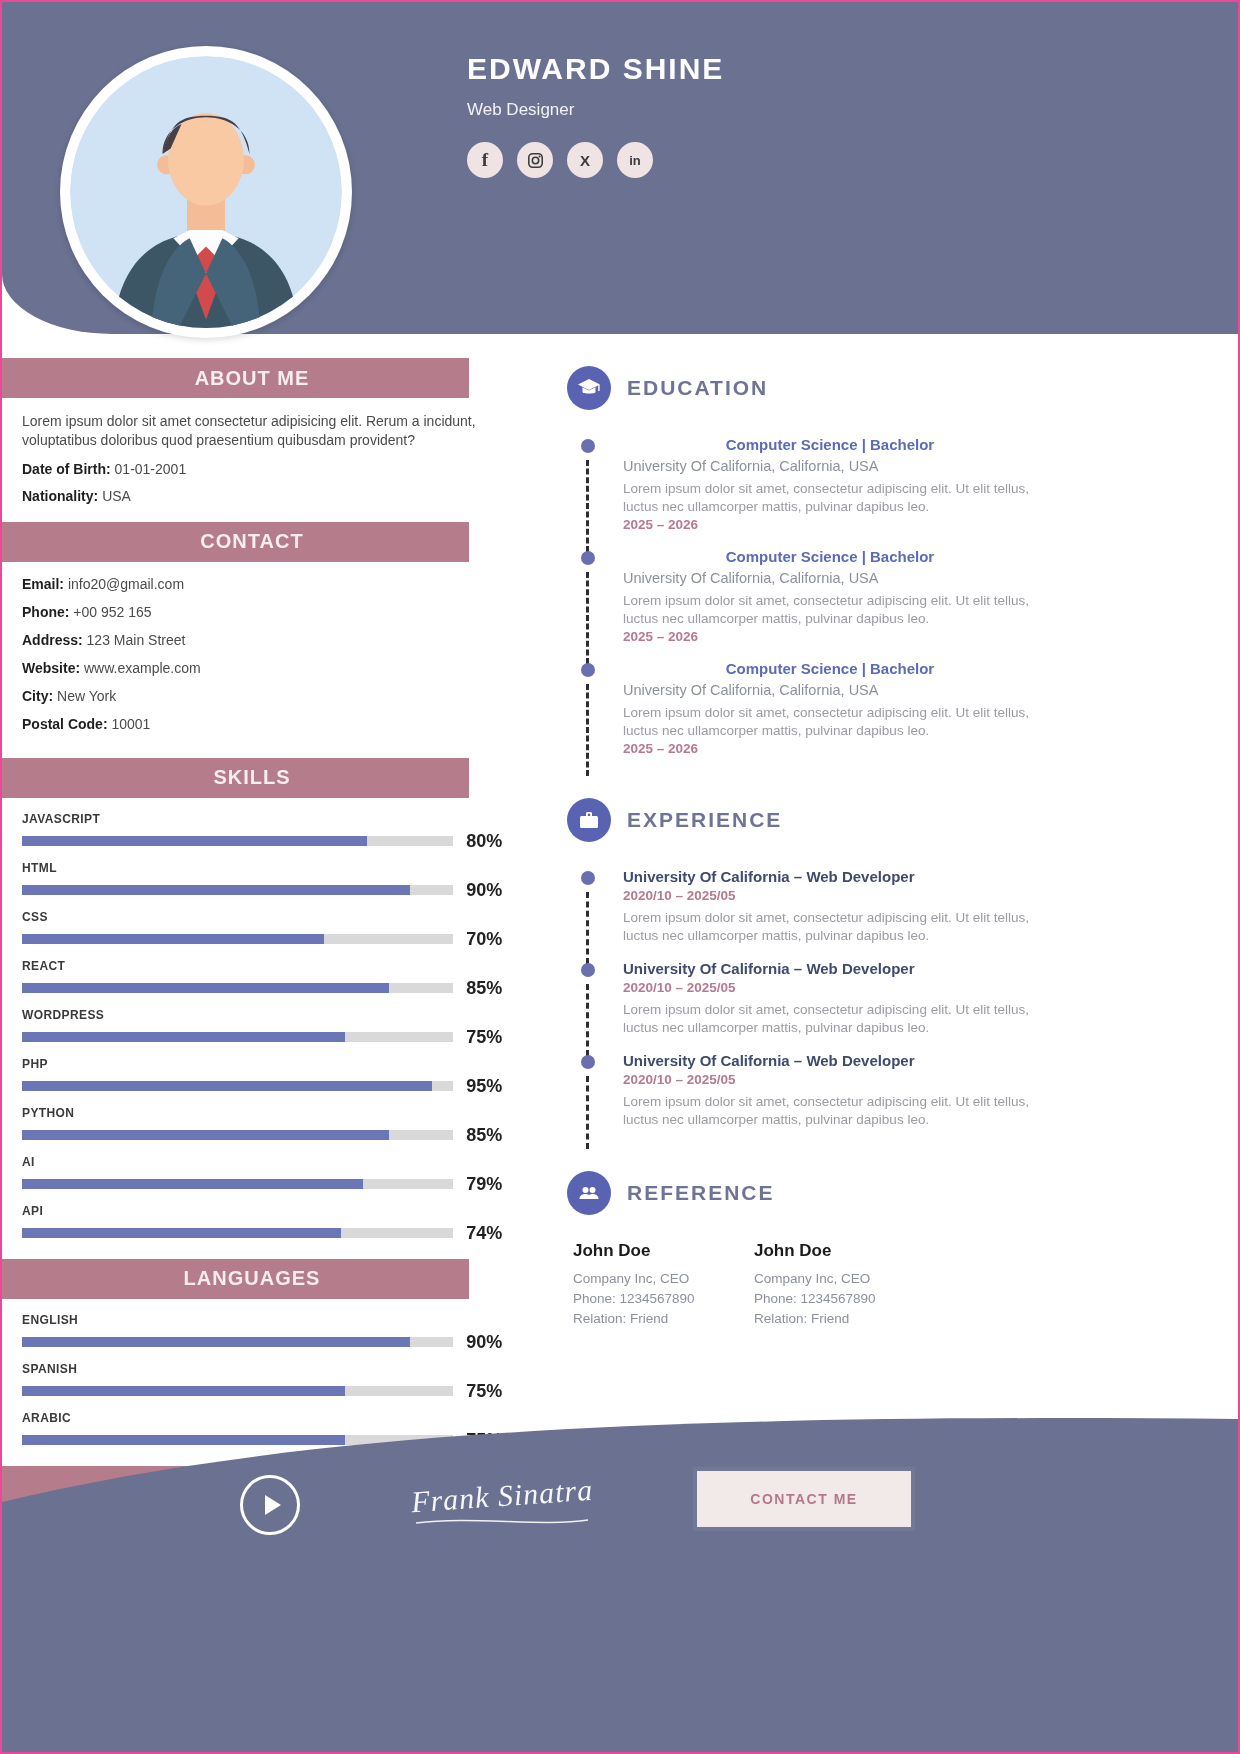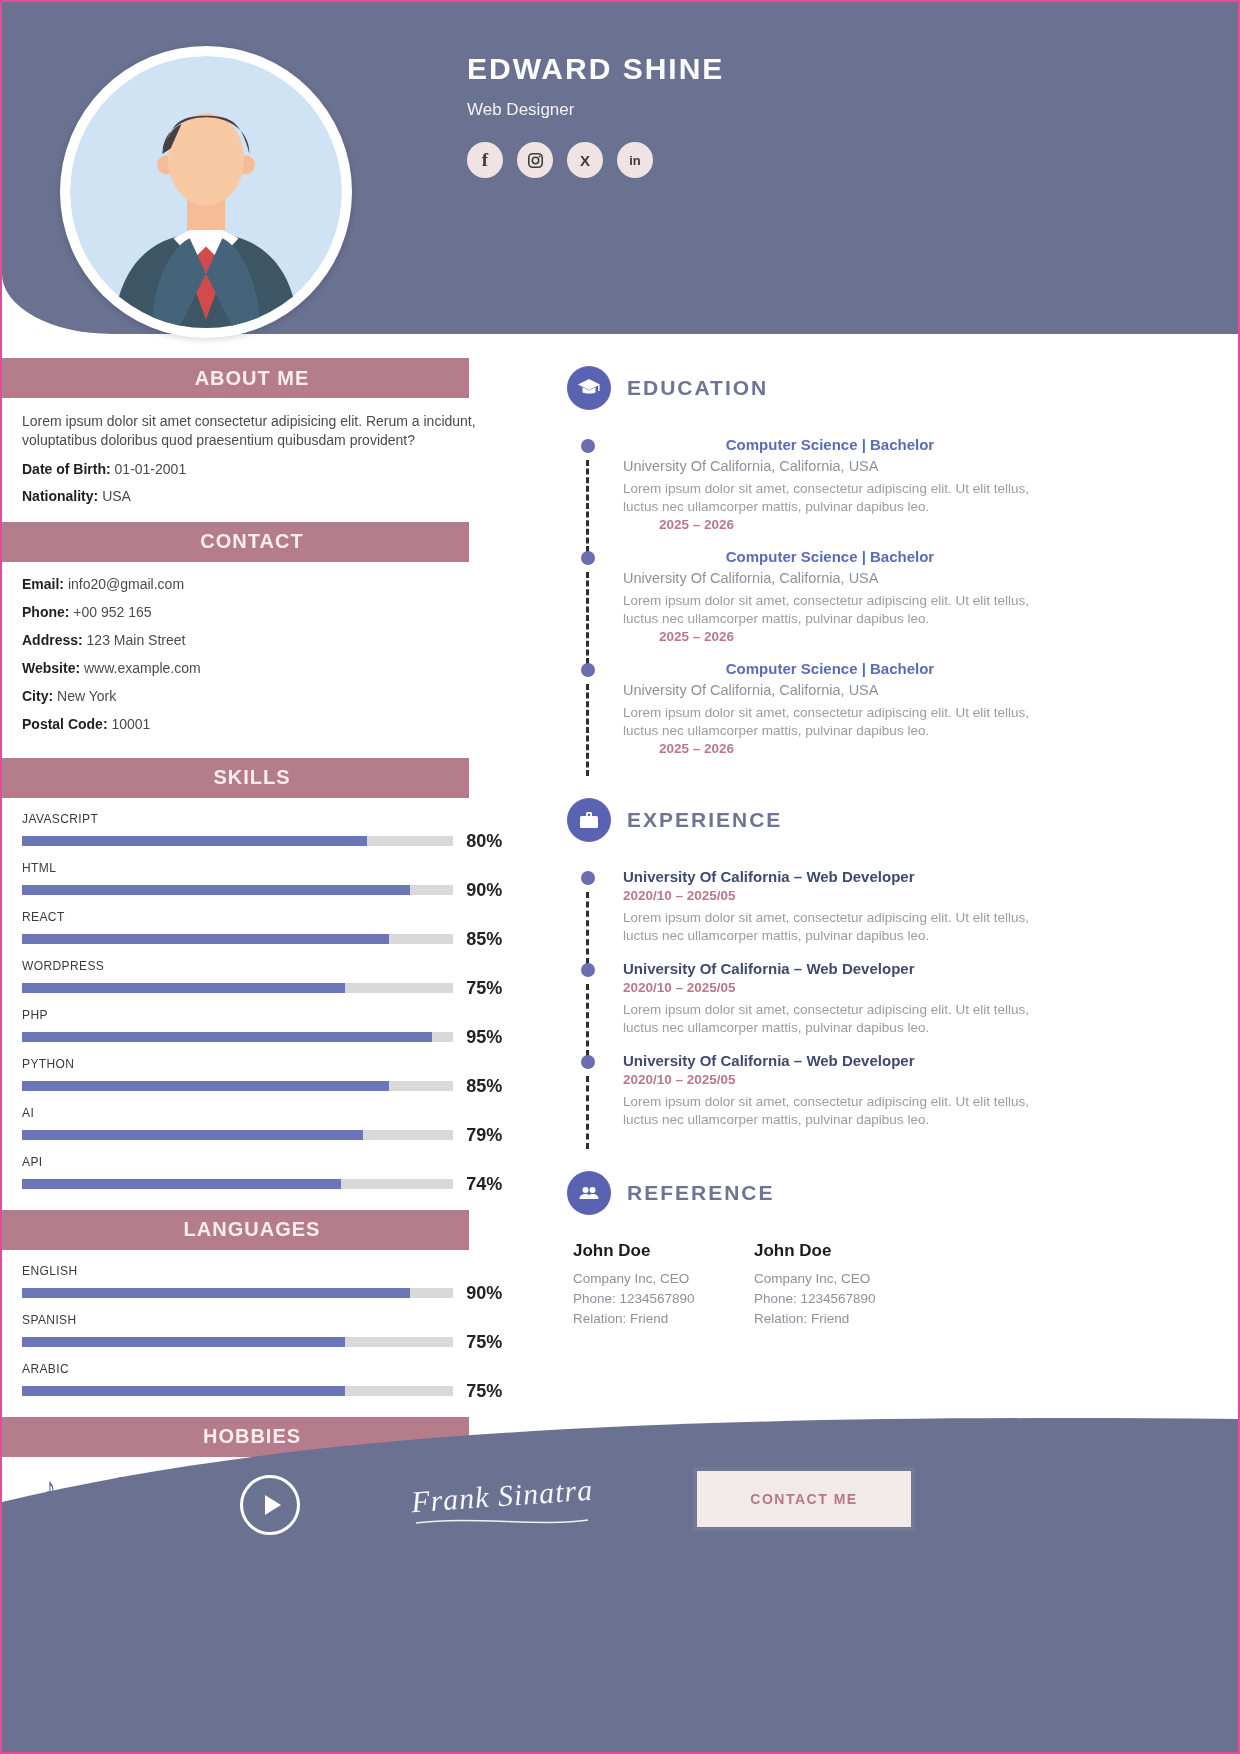--- a/index.html
+++ b/index.html
@@ -29,21 +29,21 @@
   
   .left-col{position:absolute;left:0;top:356px;width:525px;}
   .rose-bar{width:467px;height:40px;background:var(--rose);display:flex;align-items:center;justify-content:center;padding-left:33px;}
   .rose-bar span{color:var(--rose-text);font-size:20px;font-weight:bold;letter-spacing:1px;}
   .lc-pad{padding:14px 20px 4px 20px;}
   .about-text{font-size:14px;color:#4b4b4b;line-height:1.35;width:458px;}
   .kv{margin-top:11px;font-size:14px;color:#4b4b4b;}
   .kv b{color:#1f1f1f;}
   .contact-list .kv{margin-top:0;margin-bottom:12px;}
   .skill{margin-bottom:9px;}
-  .skill-label{font-size:12px;font-weight:normal;color:#3a3a3a;letter-spacing:.4px;margin-bottom:5px;}
+  .skill-label{font-size:12px;font-weight:bold;color:#3a3a3a;letter-spacing:.4px;margin-bottom:5px;}
   .bar-row{display:flex;align-items:center;gap:13px;}
   .track{width:445px;height:10px;background:var(--bar-track);}
   .fill{height:10px;background:var(--bar-fill);}
   .pct{font-size:18px;font-weight:bold;color:#222;width:42px;}
   .pct::after{content:"%";}
   .hobbies-row{display:flex;gap:34px;padding:16px 0 0 24px;}
   .hobby{display:flex;flex-direction:column;align-items:center;gap:10px;}
   .hobby .hicon{height:26px;display:flex;align-items:flex-end;color:#4d5380;font-size:24px;line-height:1;}
   .hobby .hicon svg{width:26px;height:24px;}
   .hobby-label{font-size:13px;color:#1d1d1d;letter-spacing:1px;}
@@ -54,21 +54,21 @@
   .sec-icon{width:44px;height:44px;border-radius:50%;background:var(--icon-purple);display:flex;align-items:center;justify-content:center;flex:0 0 44px;}
   .sec-icon svg{width:24px;height:24px;}
   .sec-title{font-size:21px;font-weight:bold;letter-spacing:2px;color:var(--head-slate);}
   .timeline{margin-left:14px;}
   .t-entry{position:relative;padding-left:42px;padding-bottom:16px;}
   .t-entry::before{content:"";position:absolute;left:0;top:3px;width:14px;height:14px;border-radius:50%;background:#6a6fb0;}
   .t-entry::after{content:"";position:absolute;left:5px;top:24px;bottom:-4px;border-left:3px dashed #2d2d2d;}
   .edu-title{font-size:15px;font-weight:bold;color:var(--edu-title);text-align:center;}
   .edu-school{font-size:14.5px;color:var(--gray-text);margin-top:5px;}
   .t-desc{font-size:13.5px;color:var(--desc-gray);line-height:1.3;margin-top:6px;width:420px;}
-  .t-date{font-size:13.5px;font-weight:bold;color:var(--date-rose);margin-top:2px;margin-left:36px;}
+  .t-date{font-size:13.5px;font-weight:bold;color:var(--date-rose);margin-top:2px;}
   .exp-title{font-size:15px;font-weight:bold;color:var(--exp-title);}
   .exp-date{font-size:13.5px;font-weight:bold;color:var(--date-rose);margin-top:3px;}
   .gap-sec{height:26px;}
   .refs{display:flex;gap:6px;margin-left:6px;margin-top:4px;}
   .ref-card{width:175px;}
   .ref-name{font-size:17px;font-weight:bold;color:#1b1b1b;margin-bottom:8px;}
   .ref-line{font-size:13.5px;color:var(--gray-text);line-height:1.5;}
 
   
   .footer{position:absolute;left:0;bottom:0;width:1240px;height:345px;}
@@ -179,20 +179,29 @@
       <div class="skill">
           <div class="skill-label">HTML</div>
           <div class="bar-row">
             <div class="track">
               <div class="fill" style="width: 90%;"></div>
             </div>
             <div class="pct">90</div>
           </div>
         </div>
       <div class="skill">
+          <div class="skill-label">CSS</div>
+          <div class="bar-row">
+            <div class="track">
+              <div class="fill" style="width: 70%;"></div>
+            </div>
+            <div class="pct">70</div>
+          </div>
+        </div>
+      <div class="skill">
           <div class="skill-label">REACT</div>
           <div class="bar-row">
             <div class="track">
               <div class="fill" style="width: 85%;"></div>
             </div>
             <div class="pct">85</div>
           </div>
         </div>
       <div class="skill">
           <div class="skill-label">WORDPRESS</div>

